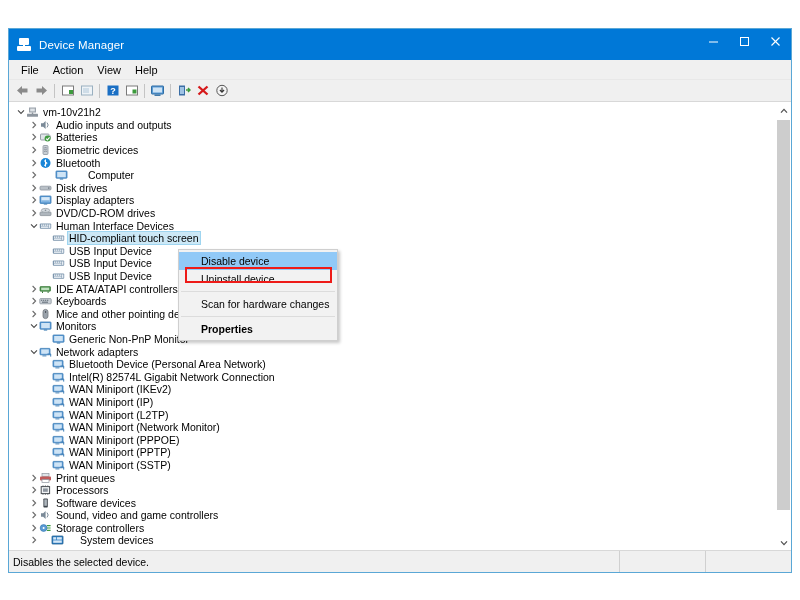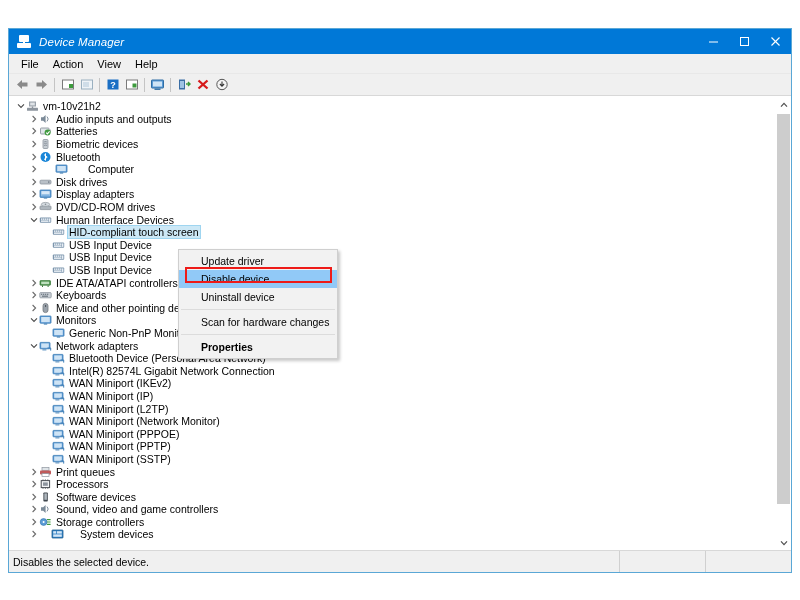--- a/index.html
+++ b/index.html
@@ -22,27 +22,26 @@
     width: 784px; height: 545px;
     background: #f0f0f0;
     border: 1px solid #5aa7d6;
     box-sizing: border-box;
     display: flex;
     flex-direction: column;
   }
 
   
   .titlebar {
-    height: 25px;
+    height: 31px;
     background: #0078d7;
     display: flex;
     align-items: center;
     flex: 0 0 auto;
     position: relative;
-    font-style: italic;
   }
   .title-icon {
     width: 16px; height: 16px;
     margin-left: 7px; margin-right: 7px;
     position: relative;
     flex: 0 0 auto;
   }
   .title-icon .chip {
     position: absolute;
     left: 3px; top: 1px;
@@ -815,23 +814,20 @@
       </div>
     </div>
 
     <div class="statusbar">
       <div class="status-main">Disables the selected device.</div>
       <div class="status-pane"></div>
       <div class="status-pane"></div>
     </div>
 
     <div class="ctxmenu" id="ctxmenu">
-        <div class="ctxitem">
-          <span>Update driver</span>
-        </div>
         <div class="ctxitem hl">
           <span>Disable device</span>
         </div>
         <div class="ctxitem">
           <span>Uninstall device</span>
         </div>
         <div class="ctxsep"></div>
         <div class="ctxitem">
           <span>Scan for hardware changes</span>
         </div>

